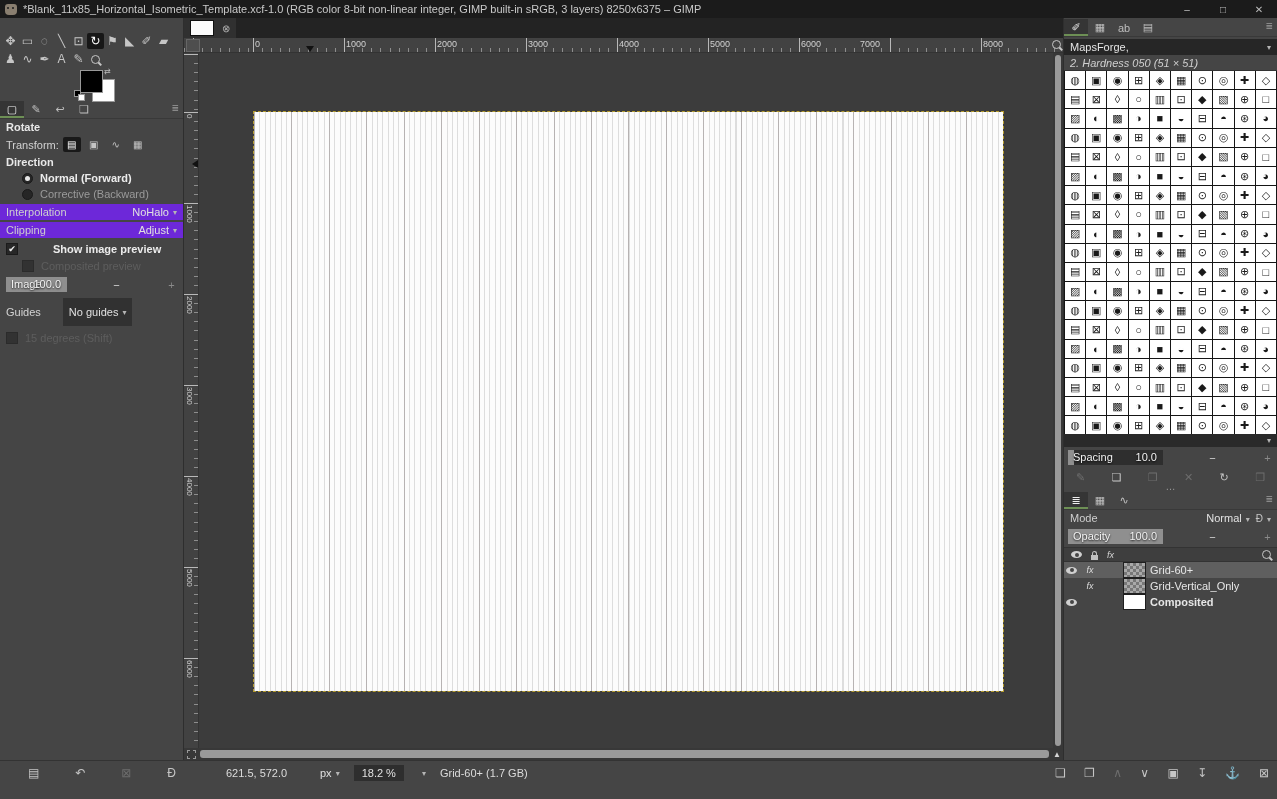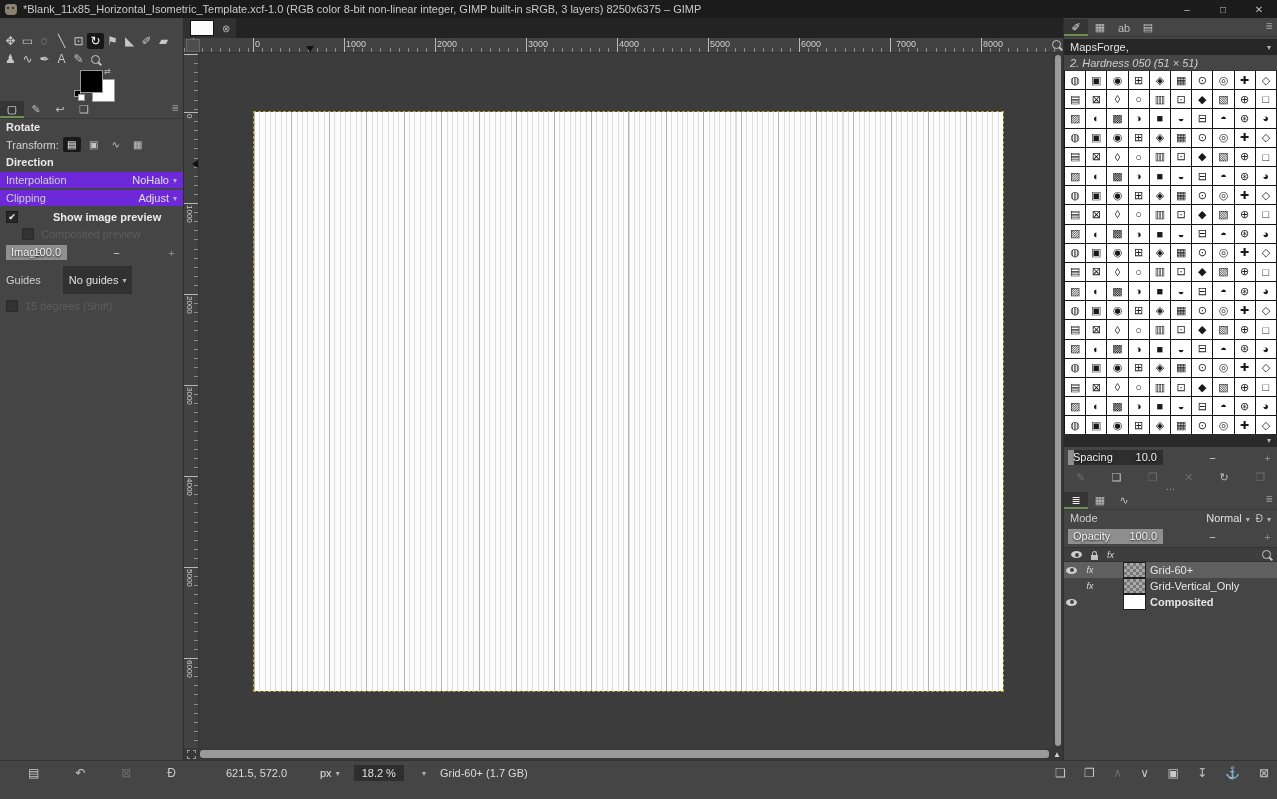--- a/index.html
+++ b/index.html
@@ -250,20 +250,30 @@
         <div class="to-row">
           <span class="to-label">Transform:</span>
           <span id="transform-btns" style="display:flex;">
               <span class="tbtn active">▤</span>
               <span class="tbtn">▣</span>
               <span class="tbtn">∿</span>
               <span class="tbtn">▦</span>
             </span>
         </div>
         <div class="section-label">Direction</div>
+        <div id="direction-radios">
+            <div class="radio-row sel">
+              <span class="radio sel"></span>
+              <span class="rlabel">Normal (Forward)</span>
+            </div>
+            <div class="radio-row dim">
+              <span class="radio"></span>
+              <span class="rlabel">Corrective (Backward)</span>
+            </div>
+          </div>
         <div class="combo-bar">
           <span>Interpolation</span>
           <span class="val">NoHalo</span>
           <span class="chev">▾</span>
         </div>
         <div class="combo-bar">
           <span>Clipping</span>
           <span class="val">Adjust</span>
           <span class="chev">▾</span>
         </div>
@@ -309,21 +319,21 @@
         <span class="ruler-corner"></span>
         <span class="hmarker" id="hmarker" style="left: 121.556px;"></span>
         <span class="zoom-corner"><span class="mag"></span></span>
       <span class="hlab" style="left: 71px;">0</span>
           <span class="hlab" style="left: 162px;">1000</span>
           <span class="hlab" style="left: 253px;">2000</span>
           <span class="hlab" style="left: 344px;">3000</span>
           <span class="hlab" style="left: 435px;">4000</span>
           <span class="hlab" style="left: 526px;">5000</span>
           <span class="hlab" style="left: 617px;">6000</span>
-          <span class="hlab" style="left: 712px;">7000</span>
+          <span class="hlab" style="left: 676px;">7000</span>
           <span class="hlab" style="left: 799px;">8000</span>
         </div>
       <div class="cbody">
         <div class="vruler" id="vruler">
           <span class="vmarker" id="vmarker" style="top: 107.052px;"></span>
         <span class="vlab" style="top: 61px;">0</span>
             <span class="vlab" style="top: 152px;">1000</span>
             <span class="vlab" style="top: 243px;">2000</span>
             <span class="vlab" style="top: 334px;">3000</span>
             <span class="vlab" style="top: 425px;">4000</span>

